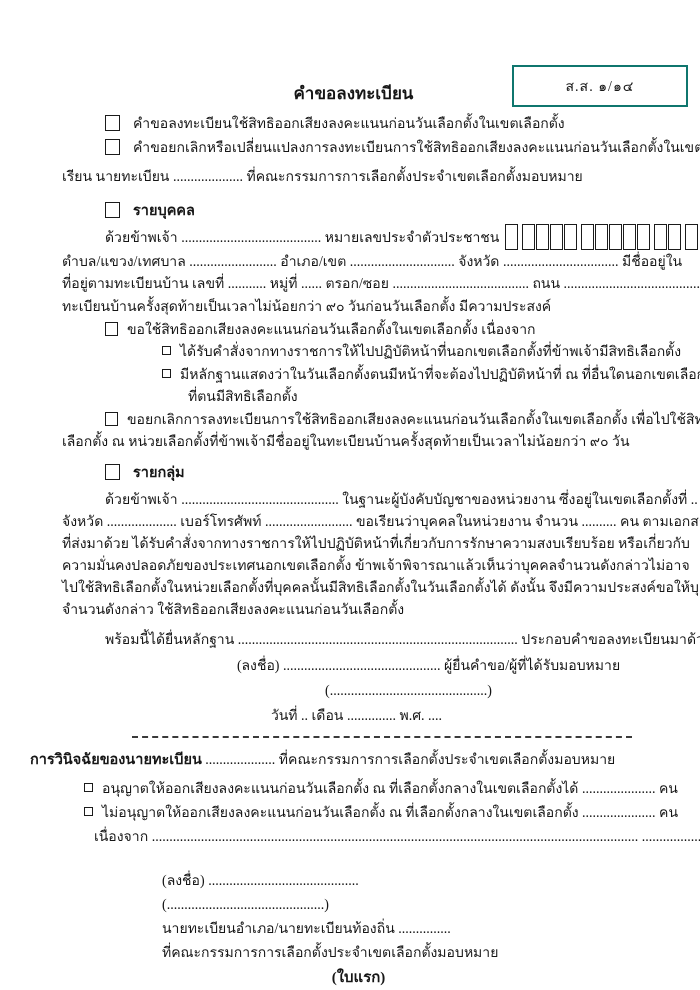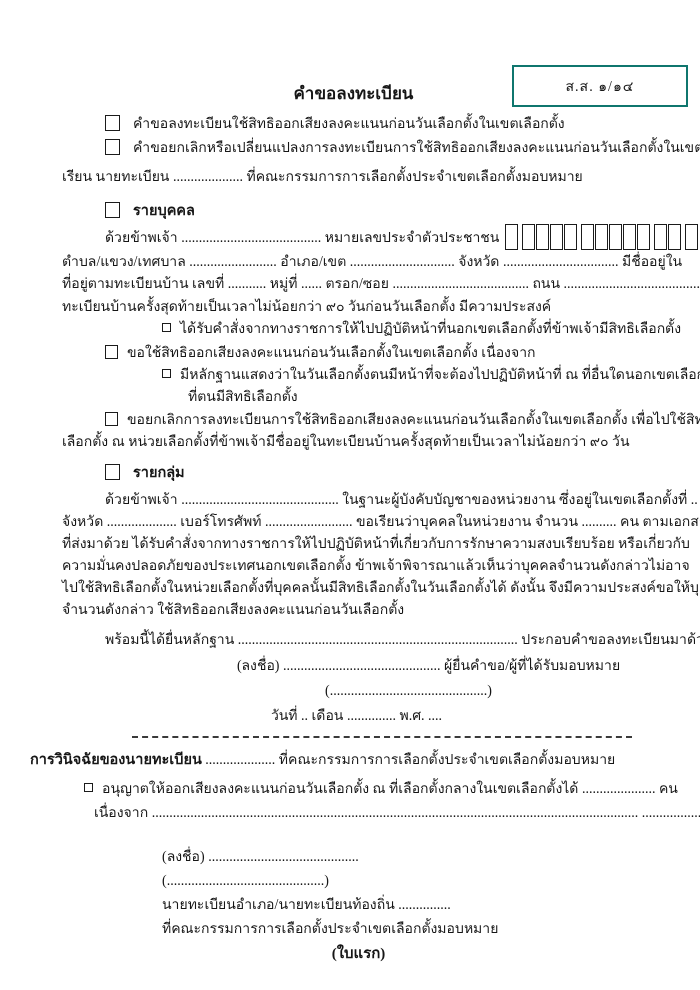--- a/index.html
+++ b/index.html
@@ -108,25 +108,25 @@
       <span class="id-box"></span>
       <span class="id-box g"></span>
       <span class="id-box"></span>
     </span>
   </div>
 
   <div class="line">ตำบล/แขวง/เทศบาล ......................... อำเภอ/เขต .............................. จังหวัด ................................. มีชื่ออยู่ใน</div>
   <div class="line">ที่อยู่ตามทะเบียนบ้าน เลขที่ ........... หมู่ที่ ...... ตรอก/ซอย ....................................... ถนน .......................................</div>
   <div class="line">ทะเบียนบ้านครั้งสุดท้ายเป็นเวลาไม่น้อยกว่า ๙๐ วันก่อนวันเลือกตั้ง มีความประสงค์</div>
 
+  <div class="line use-opt">
+    <span class="cb cb-md"></span><span>ขอใช้สิทธิออกเสียงลงคะแนนก่อนวันเลือกตั้งในเขตเลือกตั้ง เนื่องจาก</span>
+  </div>
   <div class="line sub">
     <span class="cb cb-sm"></span><span>ได้รับคำสั่งจากทางราชการให้ไปปฏิบัติหน้าที่นอกเขตเลือกตั้งที่ข้าพเจ้ามีสิทธิเลือกตั้ง</span>
-  </div>
-  <div class="line use-opt">
-    <span class="cb cb-md"></span><span>ขอใช้สิทธิออกเสียงลงคะแนนก่อนวันเลือกตั้งในเขตเลือกตั้ง เนื่องจาก</span>
   </div>
   <div class="line sub">
     <span class="cb cb-sm"></span><span>มีหลักฐานแสดงว่าในวันเลือกตั้งตนมีหน้าที่จะต้องไปปฏิบัติหน้าที่ ณ ที่อื่นใดนอกเขตเลือกตั้ง</span>
   </div>
   <div class="line sub-cont">ที่ตนมีสิทธิเลือกตั้ง</div>
 
   <div class="line cancel">
     <span class="cb cb-md"></span><span>ขอยกเลิกการลงทะเบียนการใช้สิทธิออกเสียงลงคะแนนก่อนวันเลือกตั้งในเขตเลือกตั้ง เพื่อไปใช้สิทธิ</span>
   </div>
   <div class="line">เลือกตั้ง ณ หน่วยเลือกตั้งที่ข้าพเจ้ามีชื่ออยู่ในทะเบียนบ้านครั้งสุดท้ายเป็นเวลาไม่น้อยกว่า ๙๐ วัน</div>
@@ -152,20 +152,23 @@
 
   <div class="sep"></div>
 
   <div class="dec-head">
     <b>การวินิจฉัยของนายทะเบียน</b><span> .................... ที่คณะกรรมการการเลือกตั้งประจำเขตเลือกตั้งมอบหมาย</span>
   </div>
 
   <div class="dec-opt dec-first">
     <span class="cb cb-sm"></span><span>อนุญาตให้ออกเสียงลงคะแนนก่อนวันเลือกตั้ง ณ ที่เลือกตั้งกลางในเขตเลือกตั้งได้ ..................... คน</span>
   </div>
+  <div class="dec-opt">
+    <span class="cb cb-sm"></span><span>ไม่อนุญาตให้ออกเสียงลงคะแนนก่อนวันเลือกตั้ง ณ ที่เลือกตั้งกลางในเขตเลือกตั้ง ..................... คน</span>
+  </div>
   <div class="dec-reason">เนื่องจาก ........................................................................................................................................... ..........................</div>
 
   <div class="sig2">
     <div>(ลงชื่อ) ...........................................</div>
     <div>(.............................................)</div>
     <div>นายทะเบียนอำเภอ/นายทะเบียนท้องถิ่น ...............</div>
     <div>ที่คณะกรรมการการเลือกตั้งประจำเขตเลือกตั้งมอบหมาย</div>
   </div>
 
   <div class="footer">(ใบแรก)</div>

